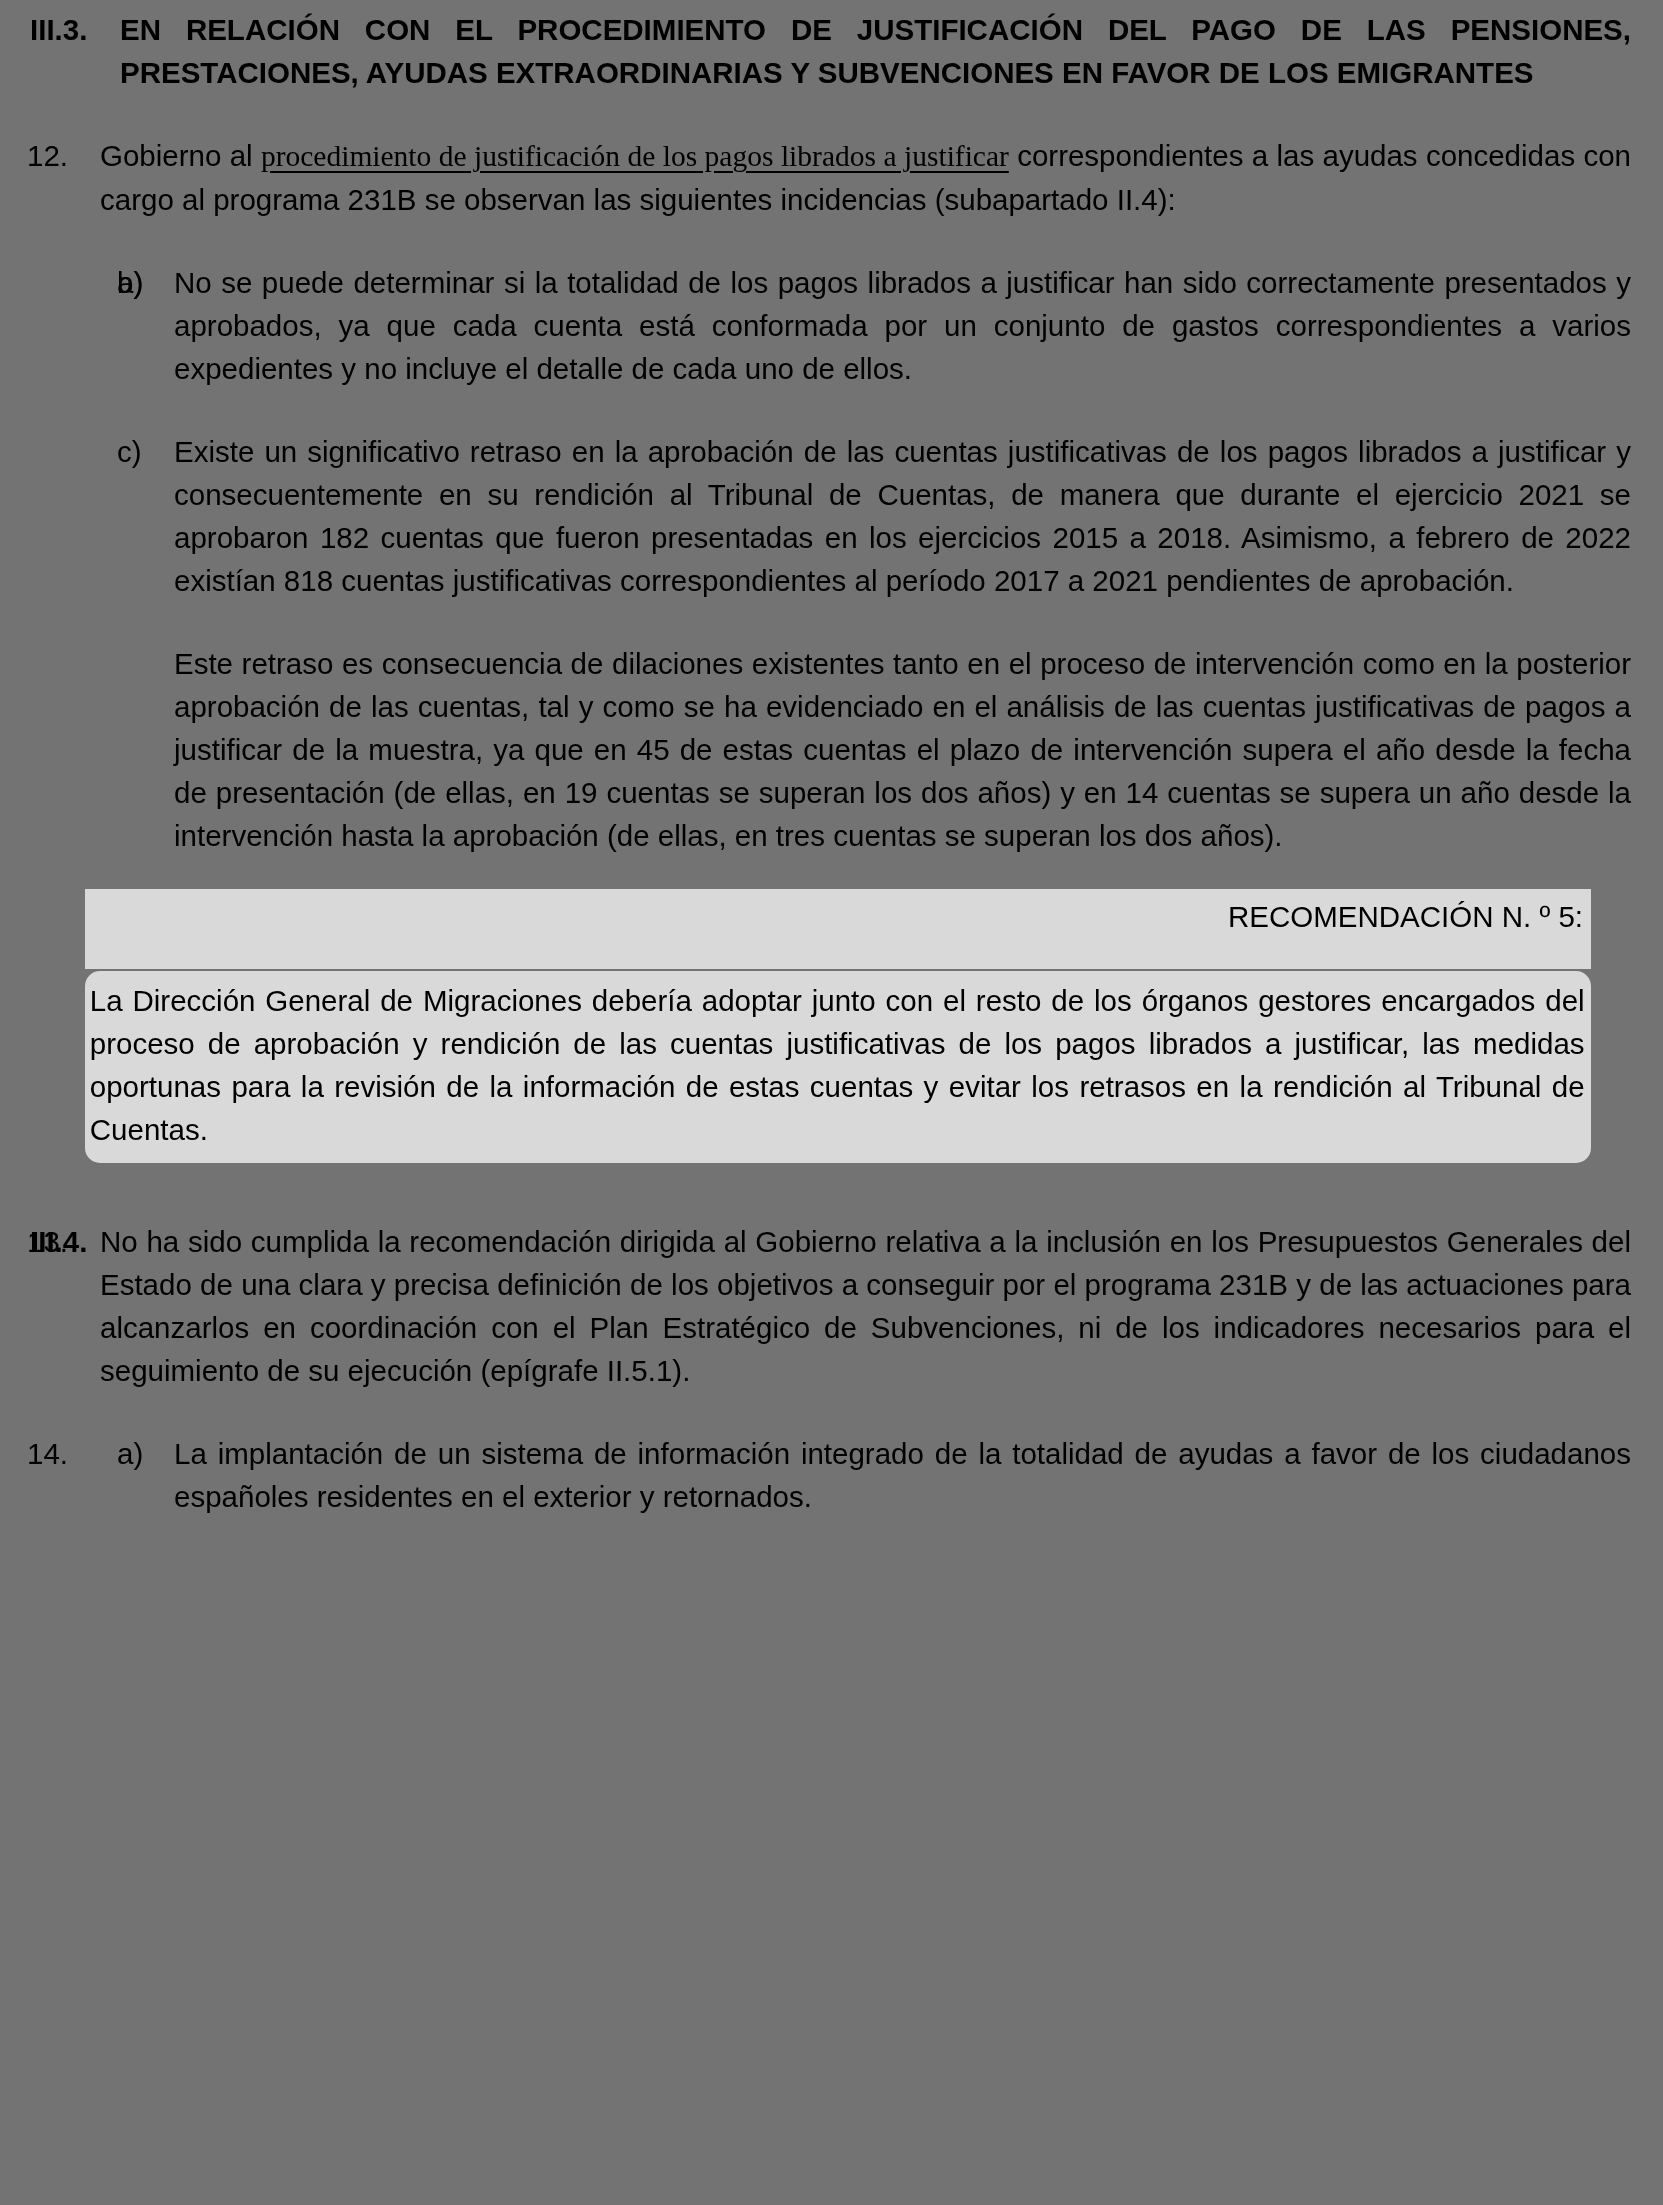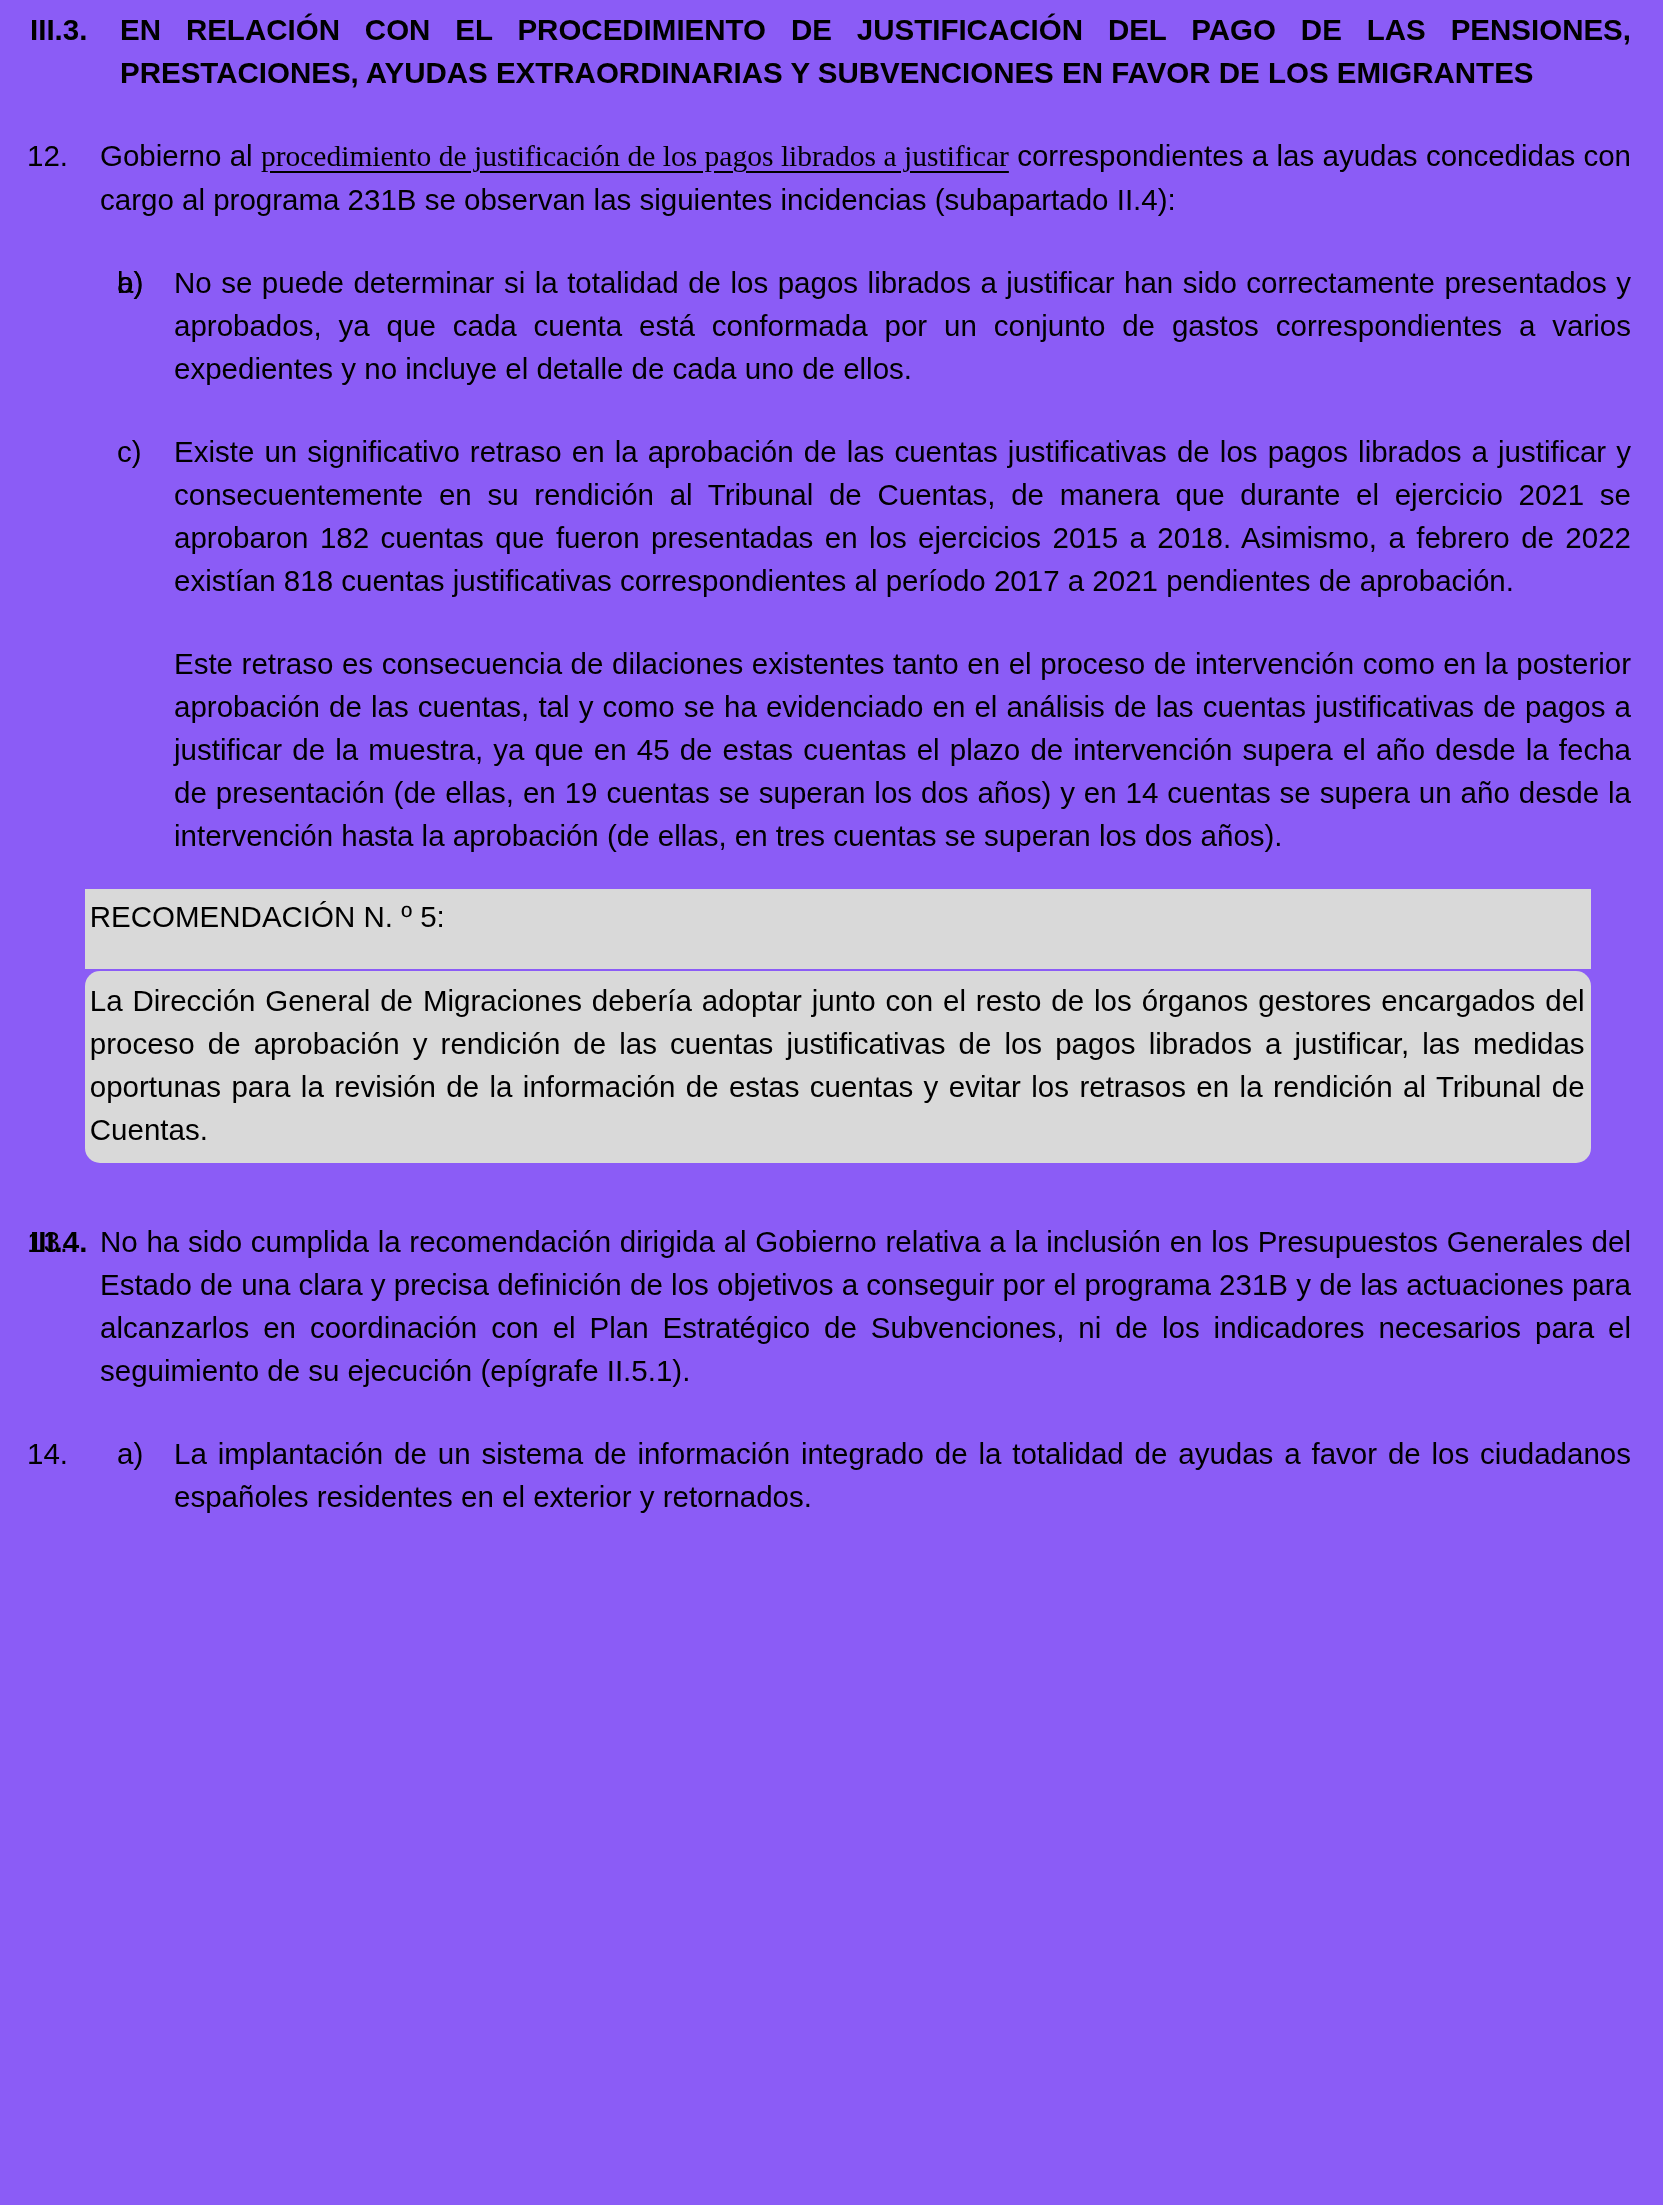--- a/index.html
+++ b/index.html
@@ -5,21 +5,21 @@
   html, body { margin: 0; padding: 0; }
   body {
     background: #888;
     font-family: "Liberation Sans", "DejaVu Sans", sans-serif;
   }
   .page {
     position: relative;
     width: 1664px;
     height: 2205px;
     margin: 0 auto;
-    background: #8b5cf6;
+    background: #737373;
     color: #000000;
     font-size: 29.5px;
     line-height: 43px;
     box-sizing: border-box;
     padding-top: 8px;
     overflow: hidden;
   }
   .block {
     position: relative;
     text-align: justify;
@@ -67,21 +67,21 @@
   .rec-box {
     margin-left: 85px;
     width: 1506px;
     box-sizing: border-box;
     margin-bottom: 57px;
   }
   .rec-row-title {
     height: 80px;
     padding: 6.4px 8px 0 4.8px;
     box-sizing: border-box;
-    text-align: left;
+    text-align: right;
     margin-bottom: 2.4px;
   }
   .rec-row-body {
     padding: 8px 6.4px 11.2px 4.8px;
     box-sizing: border-box;
     text-align: justify;
     border-radius: 15px;
   }
   .mt-big { margin-top: 17.6px; }
 </style>

